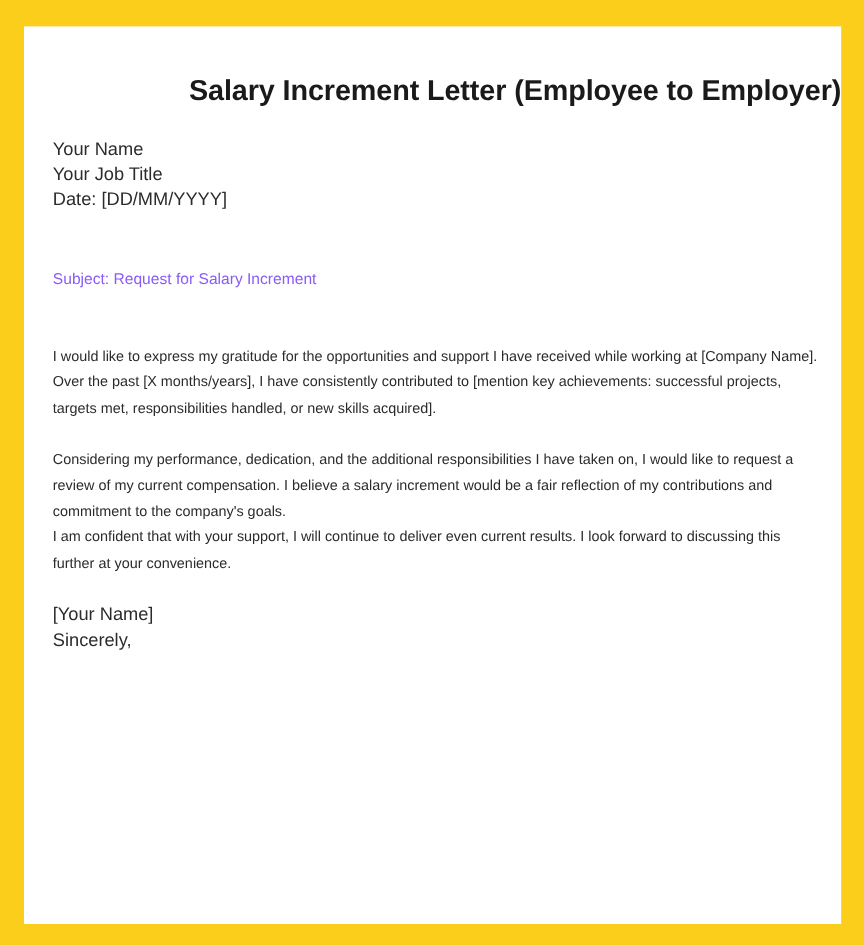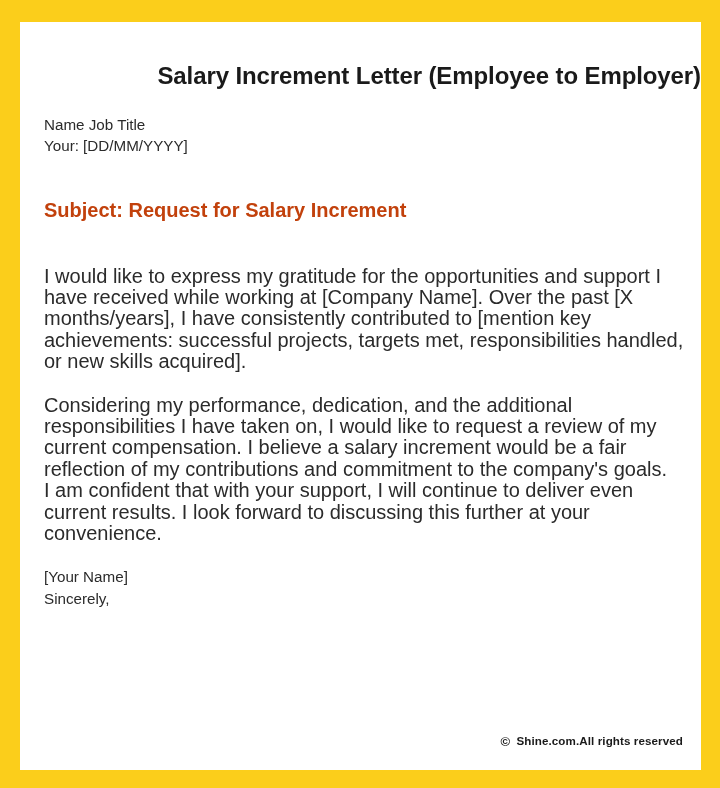--- a/index.html
+++ b/index.html
@@ -59,28 +59,28 @@
     color: #2b2b2b;
     white-space: normal;
   }
 
   .block .line {
     display: block;
   }
   .gap-md { height: 22px; }
 
   .subject-line {
-    font-size: 20px;
+    font-size: 13px;
     line-height: 21.2px;
-    font-weight: bold;
-    color: #c2410c;
+    font-weight: normal;
+    color: #8b5cf6;
   }
 
   .para {
-    font-size: 20px;
+    font-size: 12px;
     line-height: 21.4px;
     color: #2b2b2b;
     text-align: left;
   }
 
   #copyright-bar {
     position: absolute;
     left: 24px;
     right: 18px;
     top: 712px;
@@ -112,22 +112,23 @@
 
 <div id="letter-frame">
 
   <div id="letter-card">
 
     <div id="letter-title">Salary Increment Letter (Employee to Employer)</div>
 
     <div class="letter-body">
 
       <div class="block">
-        <span class="line">Name Job Title</span>
-        <span class="line">Your: [DD/MM/YYYY]</span>
+        <span class="line">Your Name</span>
+        <span class="line">Your Job Title</span>
+        <span class="line">Date: [DD/MM/YYYY]</span>
       </div>
 
       <div class="gap-md"></div>
 
 
       <div class="gap-md"></div>
 
       <div class="subject-line">Subject: Request for Salary Increment</div>
 
       <div class="gap-md"></div>
@@ -145,20 +146,15 @@
 
       <div class="gap-md"></div>
 
       <div class="block">
         <span class="line">[Your Name]</span>
         <span class="line">Sincerely,</span>
       </div>
 
     </div>
 
-    <div id="copyright-bar">
-      <span id="copyright-text">
-        <span class="copy-icon">©</span><span>Shine.com.All rights reserved</span>
-      </span>
-    </div>
 
   </div>
 </div>
 
 </body></html>

